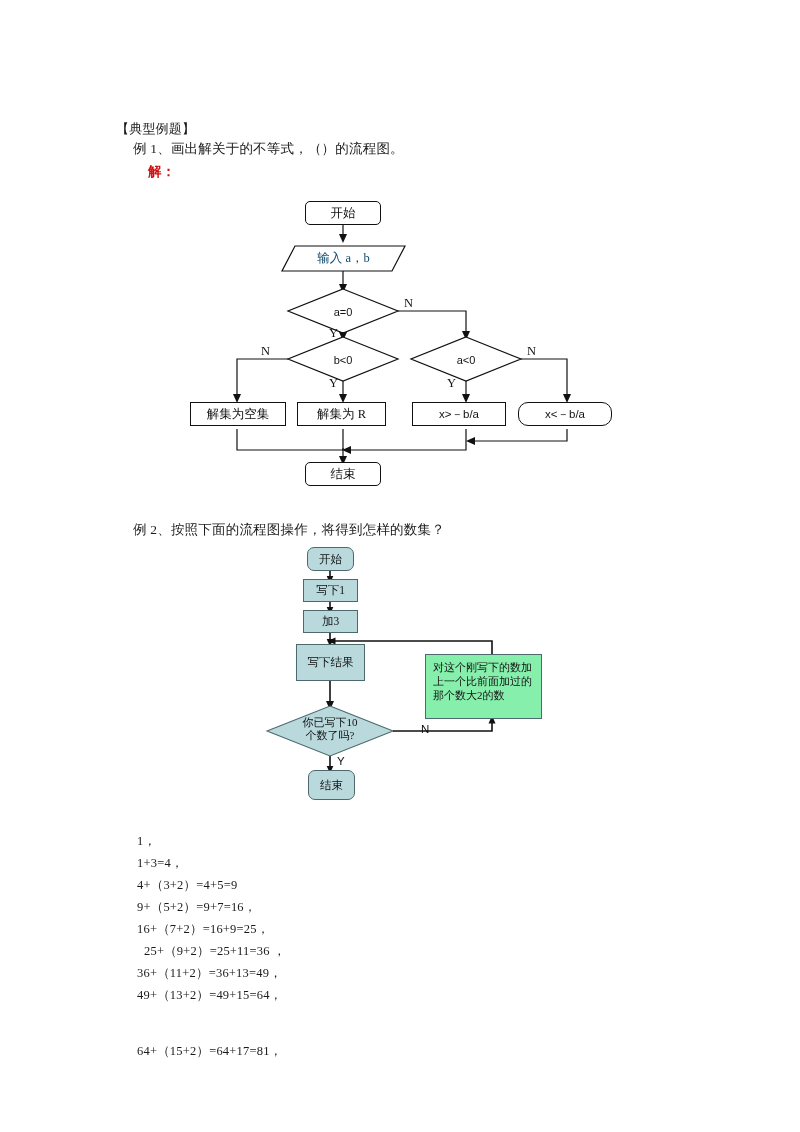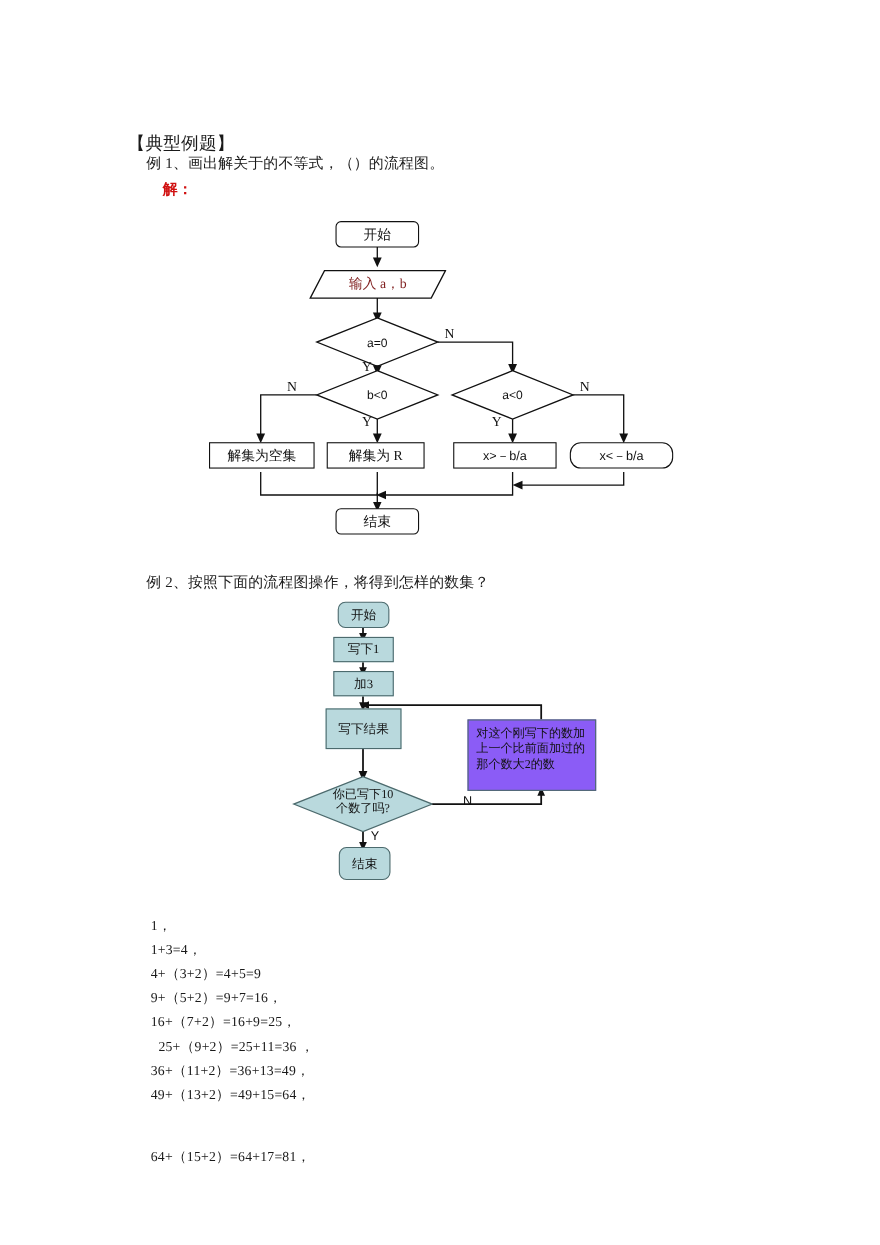--- a/index.html
+++ b/index.html
@@ -25,21 +25,21 @@
 
   
   .txt {
     position: absolute;
     white-space: pre;
     font-family: "Liberation Serif", "DejaVu Serif", serif;
     color: #1a1a1a;
     letter-spacing: 0.2px;
   }
   .t-heading {
-    font-size: 16px;
+    font-size: 13px;
     font-weight: 400;
   }
   .t-body {
     font-size: 13.5px;
   }
   .t-solve {
     font-size: 13.5px;
     font-weight: bold;
     color: #d01010;
   }
@@ -67,21 +67,21 @@
   .bw-box.round { border-radius: 5px; }
   .bw-box.small { font-size: 11.5px; font-family: "Liberation Sans", sans-serif; }
 
   .bw-para {
     position: absolute;
     box-sizing: border-box;
     display: flex;
     align-items: center;
     justify-content: center;
     font-size: 12.5px;
-    color: #7f1d1d;
+    color: #0c4a6e;
     white-space: nowrap;
   }
 
   .bw-dia-label {
     position: absolute;
     font-size: 11px;
     font-family: "Liberation Sans", sans-serif;
     color: #111;
     white-space: nowrap;
     display: flex;
@@ -108,21 +108,21 @@
     font-family: "Liberation Serif", "DejaVu Serif", serif;
     font-size: 11.5px;
     color: #111;
     white-space: nowrap;
   }
   .tl-box.round { border-radius: 7px; }
   .tl-note {
     position: absolute;
     box-sizing: border-box;
     border: 1.1px solid #4c6a6d;
-    background: #8b5cf6;
+    background: #86efac;
     font-size: 11px;
     line-height: 14px;
     color: #111;
     padding: 5px 6px 4px 7px;
     font-family: "Liberation Serif", "DejaVu Serif", serif;
   }
   .tl-dia-label {
     position: absolute;
     font-size: 11px;
     line-height: 13px;

